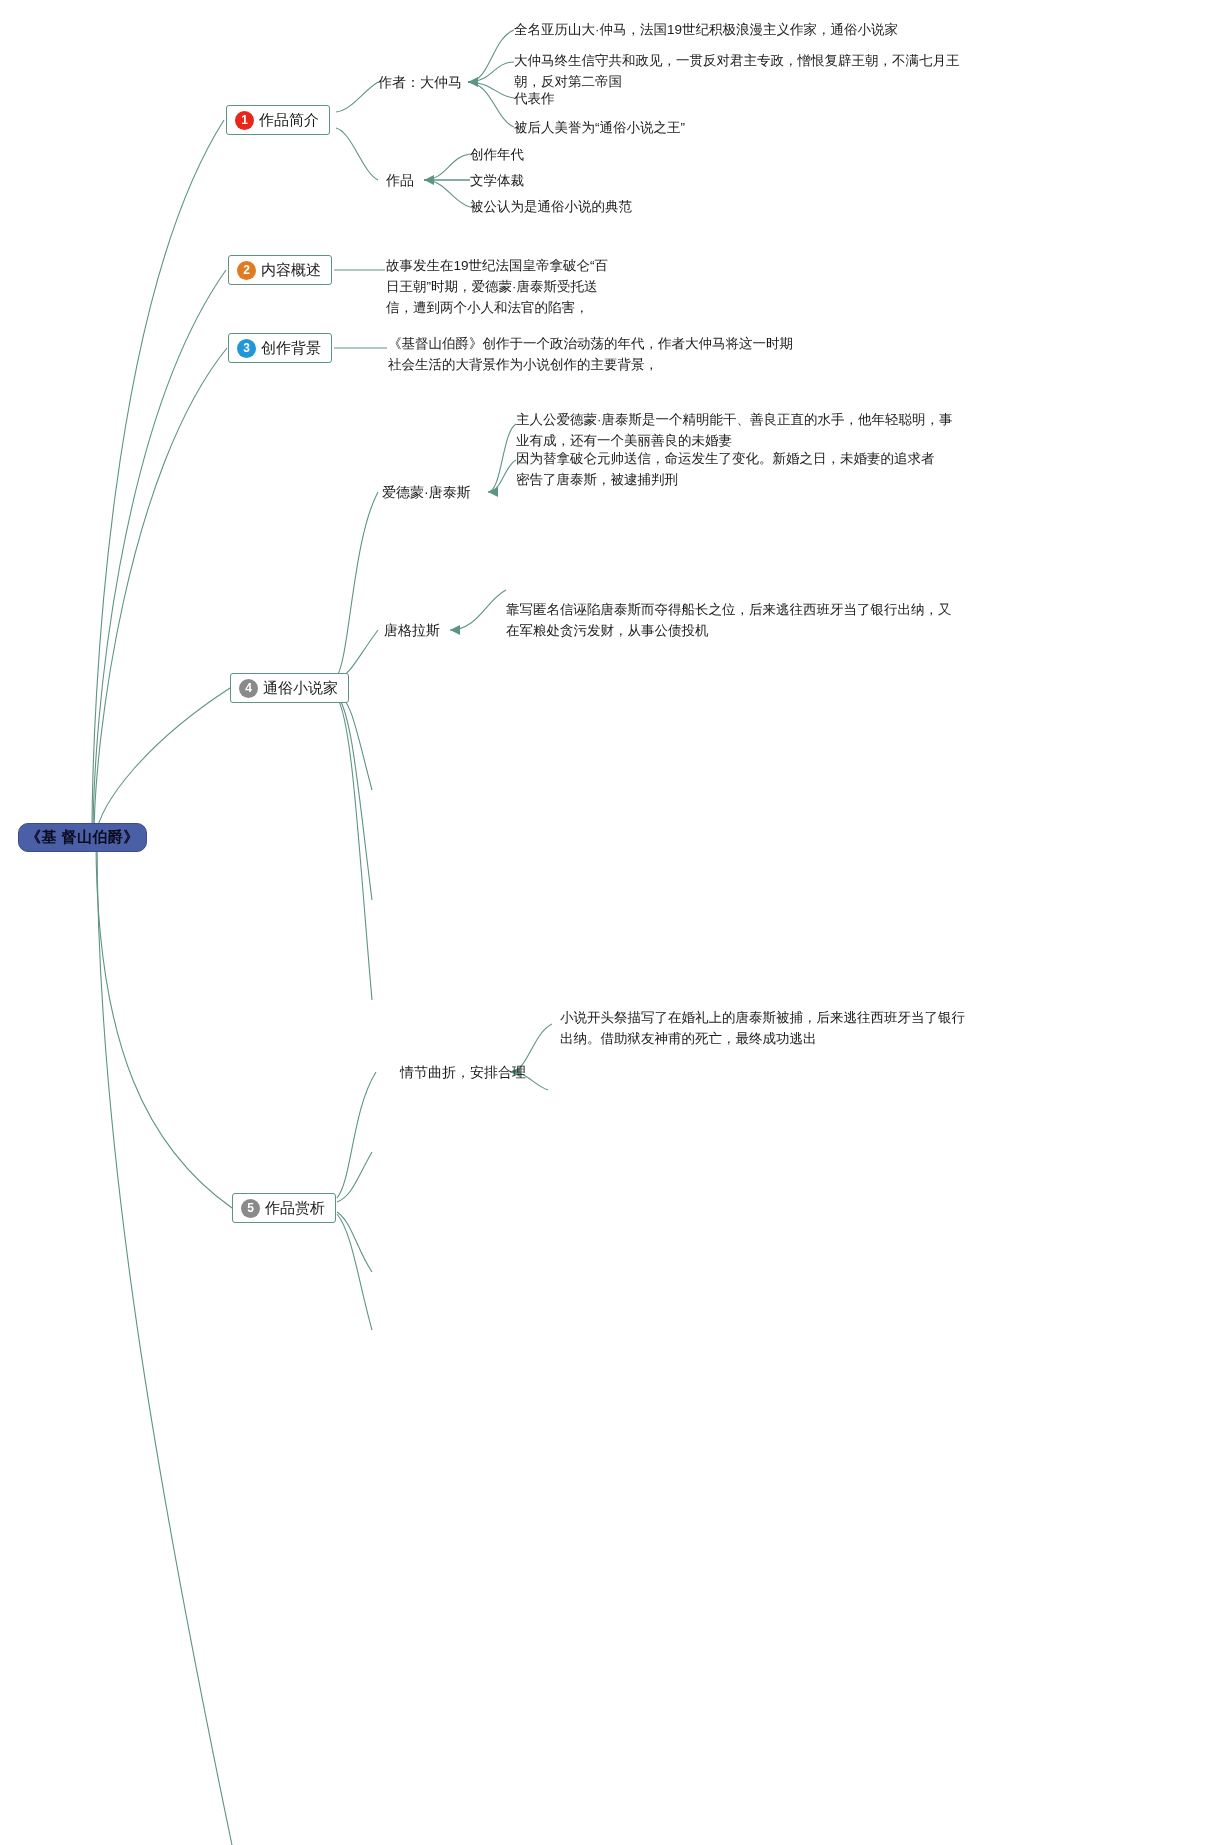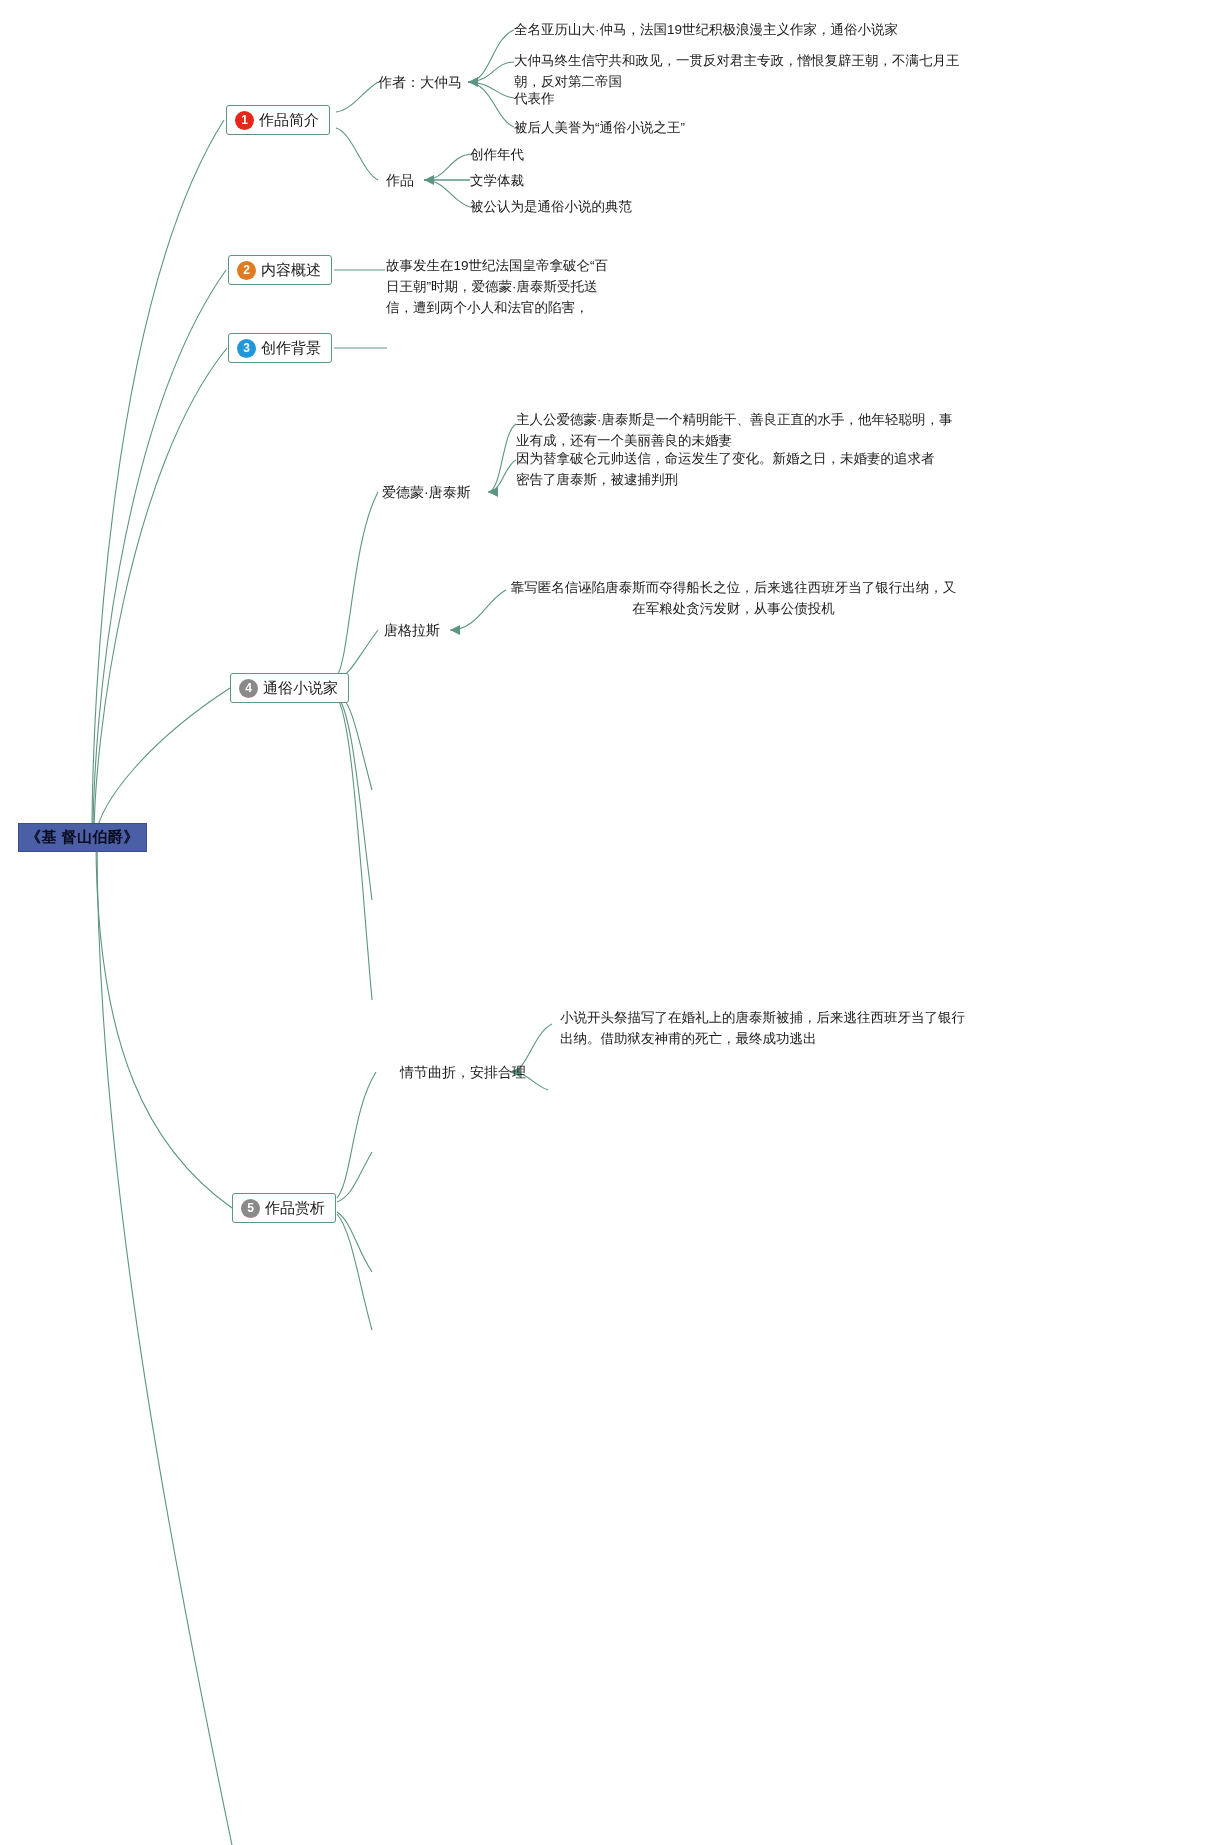--- a/index.html
+++ b/index.html
@@ -35,21 +35,21 @@
 
   
   .root-node {
     position: absolute;
     left: 18px;
     top: 823px;
     width: 129px;
     height: 29px;
     background: #4a5fa5;
     border: 1px solid #3b4d8a;
-    border-radius: 0;
+    border-radius: 10px;
     display: flex;
     align-items: center;
     justify-content: center;
     box-sizing: border-box;
   }
   .root-node .root-label {
     color: #0b0b1f;
     font-size: 15px;
     font-weight: bold;
     letter-spacing: 0.5px;
@@ -247,20 +247,23 @@
 
   <div class="l3-node wrap2" style="left:386px; top:256px; width:230px; font-size:13.5px;">
     <span>故事发生在19世纪法国皇帝拿破仑“百日王朝”时期，爱德蒙·唐泰斯受托送信，遭到两个小人和法官的陷害，</span>
   </div>
 
   <div class="l1-node" style="left:228px; top:333px;">
     <span class="l1-badge" style="background:#2196d9;">3</span>
     <span class="l1-label">创作背景</span>
   </div>
 
+  <div class="l3-node wrap2" style="left:388px; top:334px; width:418px;">
+    <span>《基督山伯爵》创作于一个政治动荡的年代，作者大仲马将这一时期社会生活的大背景作为小说创作的主要背景，</span>
+  </div>
 
   <div class="l1-node" style="left:230px; top:673px;">
     <span class="l1-badge" style="background:#8a8a8a;">4</span>
     <span class="l1-label">通俗小说家</span>
   </div>
 
   <div class="l2-node" style="left:382px; top:482px;">
     <span>爱德蒙·唐泰斯</span>
   </div>
 
@@ -269,21 +272,21 @@
   </div>
 
   <div class="l3-node wrap2" style="left:516px; top:449px; width:430px;">
     <span>因为替拿破仑元帅送信，命运发生了变化。新婚之日，未婚妻的追求者密告了唐泰斯，被逮捕判刑</span>
   </div>
 
   <div class="l2-node" style="left:384px; top:620px;">
     <span>唐格拉斯</span>
   </div>
 
-  <div class="l3-node wrap2" style="left:506px; top:578px; width:455px;text-align:center;">
+  <div class="l3-node wrap2" style="left:506px; top:600px; width:455px;">
     <span>靠写匿名信诬陷唐泰斯而夺得船长之位，后来逃往西班牙当了银行出纳，又在军粮处贪污发财，从事公债投机</span>
   </div>
 
   <div class="l1-node" style="left:232px; top:1193px;">
     <span class="l1-badge" style="background:#8a8a8a;">5</span>
     <span class="l1-label">作品赏析</span>
   </div>
 
   <div class="l2-node" style="left:378px; top:1062px;margin-left:22px;">
     <span>情节曲折，安排合理</span>

